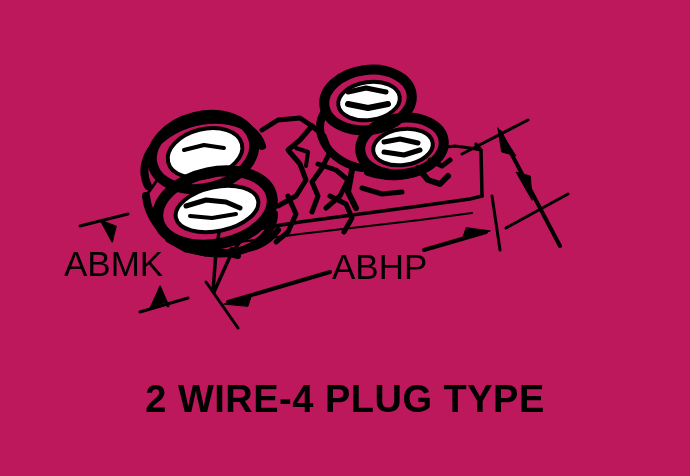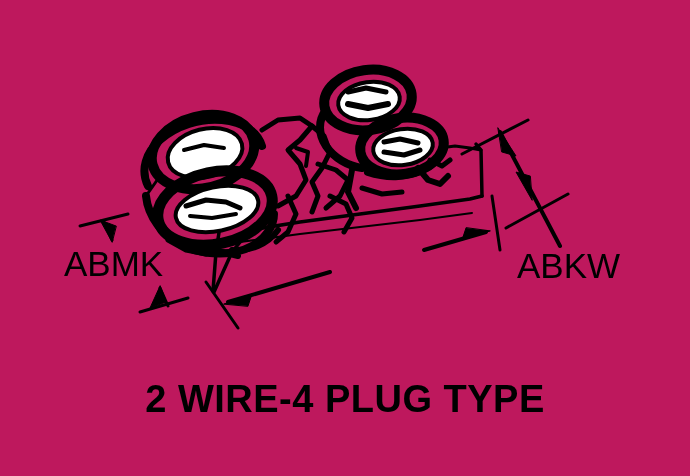--- a/index.html
+++ b/index.html
@@ -166,18 +166,18 @@
 
       <polygon points="498,128 516,156 502,152" stroke-width="1"></polygon>
 
       <polygon points="532,200 516,172 530,176" stroke-width="1"></polygon>
     </g>
 
   </svg>
 
   <div class="dim-label" id="label-abmk">ABMK</div>
 
+  <div class="dim-label" id="label-abhp">ABHP</div>
 
-  <div class="dim-label" id="label-abkw">ABKW</div>
 
   <div id="caption">2 WIRE-4 PLUG TYPE</div>
 
 </div>
 
 </body></html>

